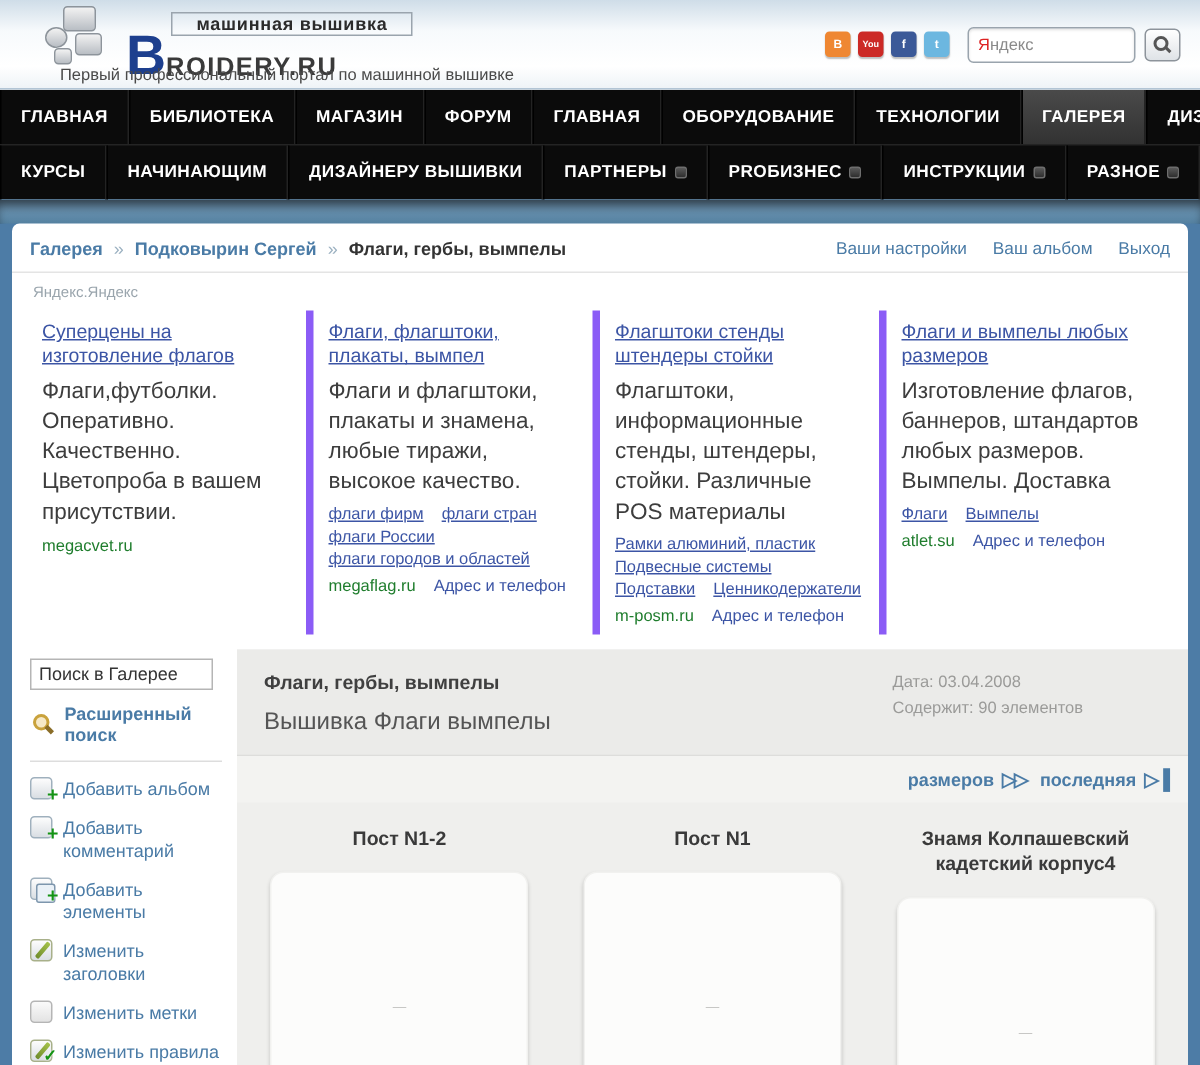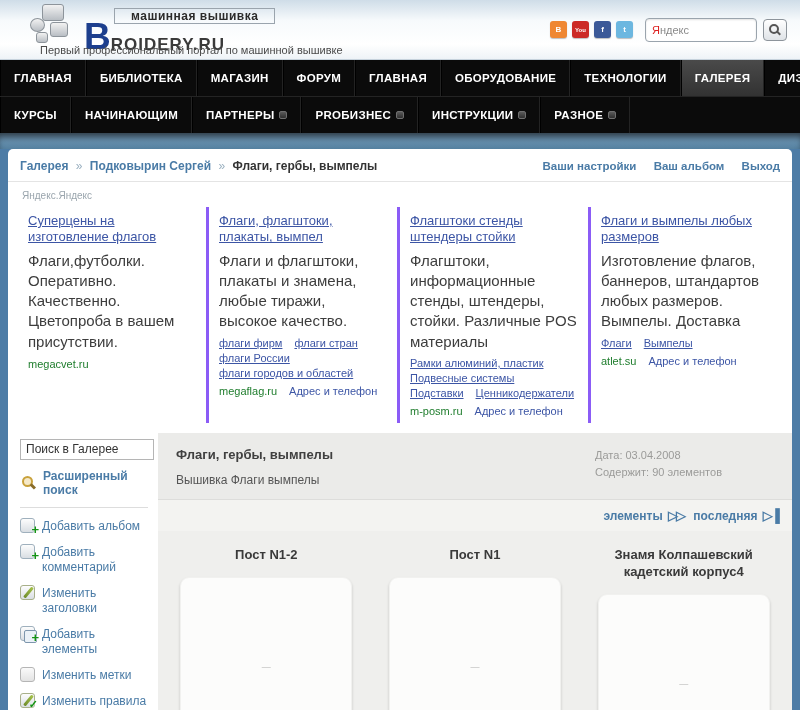--- a/index.html
+++ b/index.html
@@ -42,58 +42,58 @@
   .nav-shadow { height:16px; background:linear-gradient(#7ba3c2,#54809f); box-shadow:inset 0 7px 7px -3px rgba(0,0,0,.65); }
 
   
   .panel { margin:0 8px; background:#fff; border-radius:5px 5px 0 0; min-height:546px; }
 
   .crumb-bar { display:flex; justify-content:space-between; align-items:center; padding:10px 12px 8px; border-bottom:1px solid #e4e4e4; }
   .crumbs { font-size:12px; color:#888; font-weight:bold; }
   .crumbs a { color:#4a7ba6; text-decoration:none; cursor:pointer; }
   .crumbs .sep { color:#9ab0c0; margin:0 4px; font-weight:normal; }
   .crumbs .cur { color:#333; }
-  .user-links { font-size:11.5px; font-weight:bold; }
+  .user-links { font-size:11.5px; font-weight:normal; }
   .user-links a { color:#4a7ba6; text-decoration:none; margin-left:14px; cursor:pointer; }
 
   .yd-label { font-size:10px; color:#9aa5ad; padding:8px 14px 2px; }
   .ads { display:flex; padding:4px 10px 10px; }
-  .ad { width:25%; padding:6px 10px; border-right:3px solid #8b5cf6; }
+  .ad { width:25%; padding:6px 10px; border-right:5px solid #8b5cf6; }
   .ad:last-child { border-right:none; }
   .ad-title { font-size:13px; color:#3c55a5; text-decoration:underline; cursor:pointer; line-height:1.25; display:block; }
   .ad-body { font-size:15px; color:#3d3d3d; line-height:1.35; margin-top:5px; }
   .ad-links { margin-top:5px; display:flex; flex-wrap:wrap; column-gap:12px; row-gap:3px; }
   .ad-links a { font-size:11px; color:#3c55a5; text-decoration:underline; cursor:pointer; }
   .ad-foot { margin-top:6px; font-size:11px; display:flex; gap:12px; }
   .ad-domain { color:#1f7d2d; cursor:pointer; }
   .ad-extra { color:#3c55a5; cursor:pointer; }
 
   
   .main { display:flex; }
   .sidebar { width:150px; padding:6px 6px 0 12px; background:#fff; flex-shrink:0; }
-  .sb-search { width:134px; height:21px; border:1px solid #b5b5b5; font-size:12px; padding:2px 5px; color:#333; font-family:"Liberation Sans",sans-serif; }
+  .sb-search { width:122px; height:21px; border:1px solid #b5b5b5; font-size:12px; padding:2px 5px; color:#333; font-family:"Liberation Sans",sans-serif; }
   .sb-adv { display:flex; align-items:center; gap:7px; margin:9px 0 4px 2px; font-size:12px; font-weight:bold; color:#4a7ba6; cursor:pointer; }
   .amag { position:relative; width:14px; height:14px; flex-shrink:0; }
   .amag::before { content:""; position:absolute; width:7px; height:7px; border:2px solid #c9a23c; border-radius:50%; background:#f6e9c8; left:0; top:0; }
   .amag::after { content:""; position:absolute; width:6px; height:2.5px; background:#8a6d28; transform:rotate(45deg); left:8px; top:9px; }
   .sb-hr { border:none; border-top:1px solid #ddd; margin:10px 4px 6px 0; }
   .sb-item { display:flex; align-items:flex-start; gap:7px; margin:10px 0; font-size:12px; color:#4a7ba6; line-height:1.25; cursor:pointer; }
   .sb-item span.lbl { padding-top:1px; }
   .ic { width:15px; height:15px; flex-shrink:0; position:relative; border-radius:3px; background:linear-gradient(#fdfdfd,#d9dee3); border:1px solid #9fb0bd; margin-top:0; }
   .ic.plus::after { content:"+"; position:absolute; right:-5px; bottom:-6px; color:#149314; font-weight:bold; font-size:13px; text-shadow:0 0 2px #fff; }
   .ic.pen { border-color:#a8b08a; }
   .ic.pen::before { content:""; position:absolute; width:3px; height:13px; background:linear-gradient(#a5c24a,#6f8c2c); transform:rotate(40deg); left:6px; top:0; border-radius:1px; }
   .ic.check::after { content:"\2713"; position:absolute; right:-4px; bottom:-5px; color:#149314; font-weight:bold; font-size:11px; text-shadow:0 0 2px #fff; }
   .ic.plain { background:linear-gradient(#fafafa,#e3e3e3); border-color:#b5b5b5; }
   .ic.pages::before { content:""; position:absolute; width:11px; height:11px; border:1px solid #7d96ad; background:#eaf1f7; right:-3px; bottom:-3px; border-radius:2px; }
 
   .gallery { flex:1; background:#efefed; display:flex; flex-direction:column; }
   .g-head { display:flex; justify-content:space-between; background:#ebebe9; padding:14px 70px 12px 18px; }
   .g-title { font-size:13px; font-weight:bold; color:#404040; }
-  .g-sub { font-size:12px; color:#555; margin-top:11px; }
+  .g-sub { font-size:16px; color:#555; margin-top:11px; }
   .g-meta { font-size:11px; color:#9b9b99; line-height:1.6; }
   .g-pag { background:#f3f3f1; border-top:1px solid #dddddb; padding:8px 14px; text-align:right; font-size:12px; font-weight:bold; }
   .g-pag a { color:#4a7ba6; text-decoration:none; cursor:pointer; margin-left:6px; }
   .g-pag .pic { color:#4a7ba6; font-size:13px; letter-spacing:-2px; margin-left:2px; cursor:pointer; }
   .cards { display:flex; justify-content:space-around; padding:16px 4px 0; }
   .card { width:208px; text-align:center; }
   .card-title { font-size:13px; font-weight:bold; color:#3a3a3a; margin-bottom:13px; line-height:1.3; padding:0 8px; }
   .thumb { width:172px; height:181px; margin:0 auto; background:#fcfcfb; border:1px solid #f1f1ef; border-radius:9px; box-shadow:0 2px 3px rgba(0,0,0,.18); display:flex; align-items:center; justify-content:center; font-size:9px; color:#c0c0be; cursor:pointer; }
   .card-date { font-size:11px; color:#a3a3a1; margin-top:8px; }
 </style>
@@ -147,20 +147,23 @@
     <div class="nav-item">ДИЗАЙНЕРЫ</div>
   </div>
   <div class="nav-row">
     <div class="nav-item">
         <span>КУРСЫ</span>
       </div>
     <div class="nav-item">
         <span>НАЧИНАЮЩИМ</span>
       </div>
     <div class="nav-item">
+        <span>ДИЗАЙНЕРУ ВЫШИВКИ</span>
+      </div>
+    <div class="nav-item">
         <span>ПАРТНЕРЫ</span>
         <span class="dd-sq"></span>
       </div>
     <div class="nav-item">
         <span>PROБИЗНЕС</span>
         <span class="dd-sq"></span>
       </div>
     <div class="nav-item">
         <span>ИНСТРУКЦИИ</span>
         <span class="dd-sq"></span>
@@ -252,26 +255,26 @@
       <hr class="sb-hr">
       <div class="sb-item">
           <span class="ic plus"></span>
           <span class="lbl">Добавить альбом</span>
         </div>
       <div class="sb-item">
           <span class="ic plus"></span>
           <span class="lbl">Добавить комментарий</span>
         </div>
       <div class="sb-item">
+          <span class="ic pages plus"></span>
+          <span class="lbl">Добавить элементы</span>
+        </div>
+      <div class="sb-item">
           <span class="ic pen"></span>
           <span class="lbl">Изменить заголовки</span>
-        </div>
-      <div class="sb-item">
-          <span class="ic pages plus"></span>
-          <span class="lbl">Добавить элементы</span>
         </div>
       <div class="sb-item">
           <span class="ic plain"></span>
           <span class="lbl">Изменить метки</span>
         </div>
       <div class="sb-item">
           <span class="ic pen check"></span>
           <span class="lbl">Изменить правила доступа</span>
         </div>
       <div class="sb-item">
@@ -294,21 +297,21 @@
         <div>
           <div class="g-title">Флаги, гербы, вымпелы</div>
           <div class="g-sub">Вышивка Флаги вымпелы</div>
         </div>
         <div class="g-meta">
           <div>Дата: 03.04.2008</div>
           <div>Содержит: 90 элементов</div>
         </div>
       </div>
       <div class="g-pag">
-        <a>элементы</a>
+        <a>размеров</a>
         <span class="pic">▷▷</span>
         <a>последняя</a>
         <span class="pic">▷▐</span>
       </div>
 
       <div class="cards">
         <div class="card">
           <div class="card-title">Пост N1-2</div>
           <div class="thumb">—</div>
           <div class="card-date">Дата: 10.06.2015</div>

